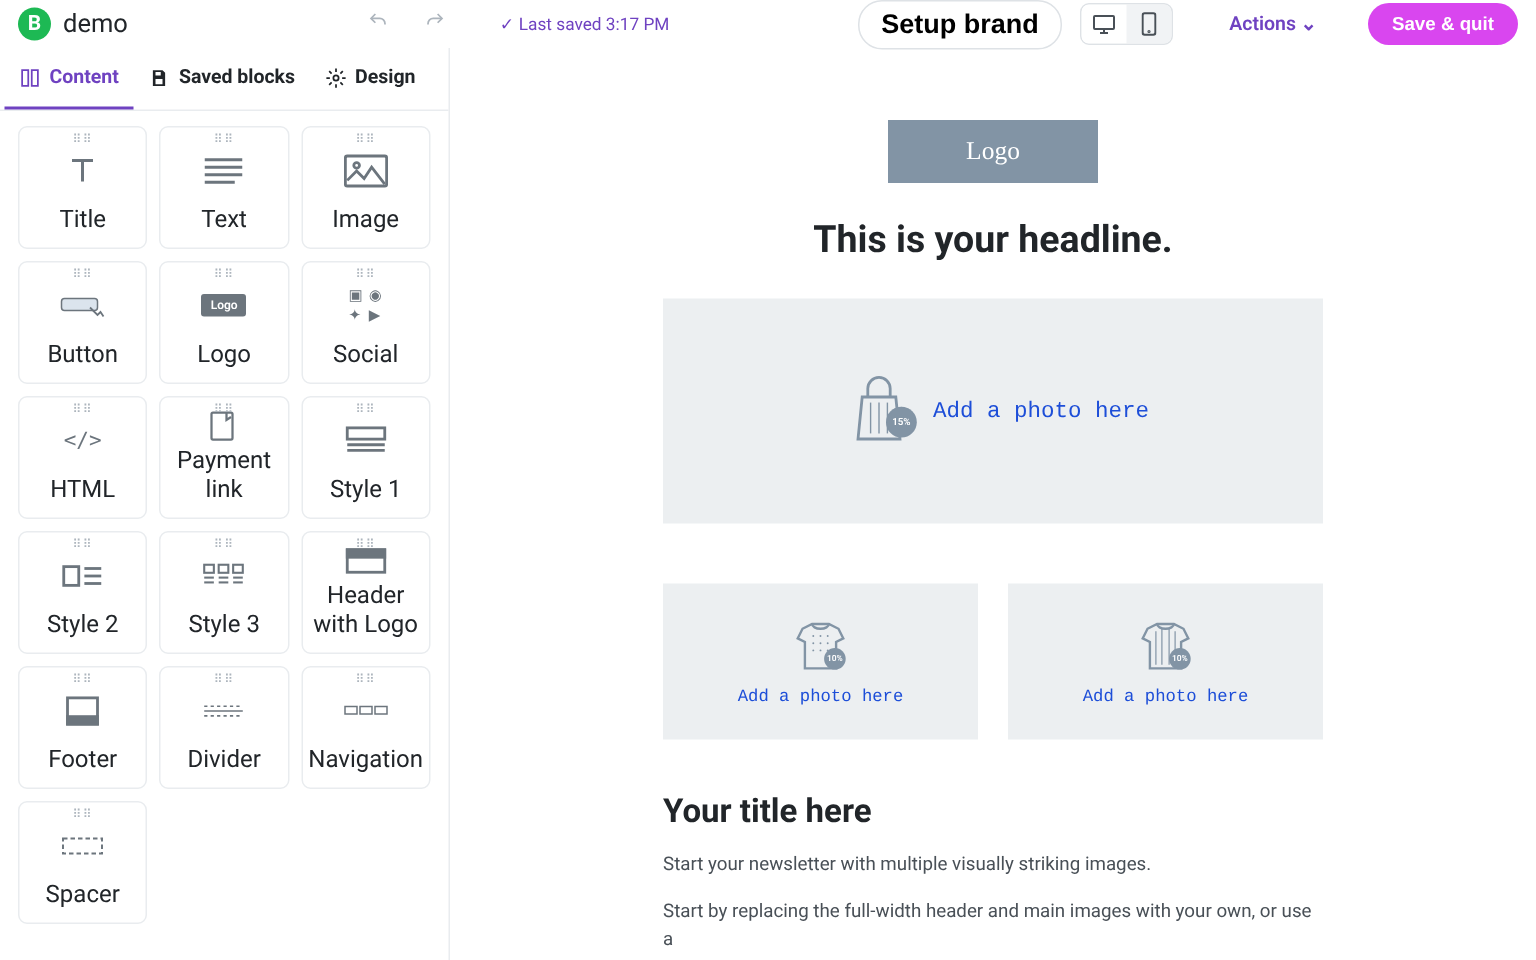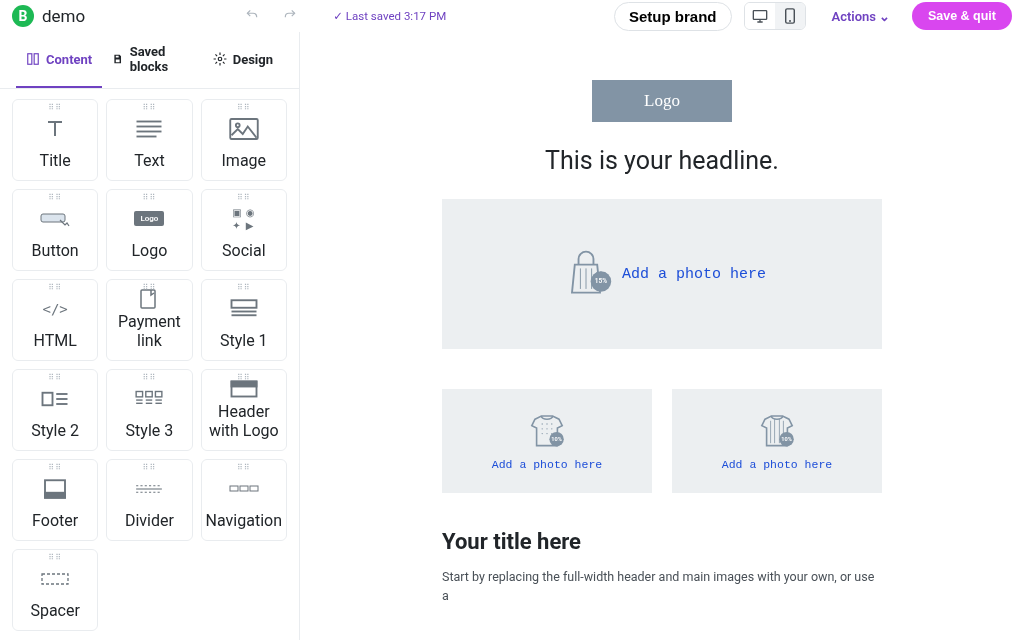--- a/index.html
+++ b/index.html
@@ -6,50 +6,50 @@
   body { font-family: -apple-system, BlinkMacSystemFont, "Segoe UI", Roboto, sans-serif; font-size: 13px; color: #212529; background: #fff; width: 1024px; height: 640px; overflow: hidden; }
   
   
   .topbar { height: 32px; display: flex; align-items: center; padding: 0 12px; gap: 8px; }
   .brand-logo { width: 22px; height: 22px; border-radius: 50%; background: #1db954; color: #fff; font-weight: 700; display: flex; align-items: center; justify-content: center; font-size: 14px; }
   .doc-name { font-size: 17px; color: #212529; margin-right: 12px; }
   .undo-redo { display: flex; gap: 24px; margin-left: 140px; color: #adb5bd; }
   .undo-redo svg { width: 14px; height: 14px; }
   .last-saved { color: #6f42c1; font-size: 11.5px; display: flex; align-items: center; gap: 3px; margin-left: 28px; }
   .topbar-spacer { flex: 1; }
-  .btn-outline { border: 1px solid #dee2e6; background: #fff; border-radius: 16px; padding: 5px 14px; font-size: 15px; font-weight: 600; cursor: pointer; }
+  .btn-outline { border: 1px solid #dee2e6; background: #fff; border-radius: 16px; padding: 5px 14px; font-size: 18px; font-weight: 600; cursor: pointer; }
   .view-toggle { display: flex; border: 1px solid #dee2e6; border-radius: 6px; overflow: hidden; margin: 0 4px; }
   .view-btn { width: 30px; height: 26px; display: flex; align-items: center; justify-content: center; background: #fff; cursor: pointer; }
   .view-btn.active { background: #f1f3f5; }
-  .actions-link { color: #6f42c1; font-weight: 600; font-size: 13px; display: flex; align-items: center; gap: 3px; margin: 0 14px; cursor: pointer; }
+  .actions-link { color: #6f42c1; font-weight: 600; font-size: 13px; display: flex; align-items: center; gap: 3px; margin: 0 26px; cursor: pointer; }
   .btn-dark { background: #d946ef; color: #fff; border: none; border-radius: 16px; padding: 7px 16px; font-size: 12.5px; font-weight: 600; cursor: pointer; }
 
   
   .main { display: flex; height: calc(640px - 32px); }
   .sidebar { width: 300px; border-right: 1px solid #e9ecef; display: flex; flex-direction: column; }
   
   
-  .tabs { display: flex; border-bottom: 1px solid #e9ecef; padding: 0 16px; }
+  .tabs { display: flex; border-bottom: 1px solid #e9ecef; padding: 0 3px; }
   .tab { padding: 12px 10px; font-size: 13px; font-weight: 700; display: flex; align-items: center; gap: 6px; color: #212529; cursor: pointer; border-bottom: 2px solid transparent; }
   .tab.active { color: #6f42c1; border-bottom-color: #6f42c1; }
   .tab svg { width: 14px; height: 14px; }
 
   
   .block-grid { padding: 10px 12px; display: grid; grid-template-columns: repeat(3, 1fr); gap: 8px; overflow-y: auto; }
   .block { border: 1px solid #e9ecef; border-radius: 6px; height: 82px; display: flex; flex-direction: column; align-items: center; justify-content: flex-end; padding: 6px 4px 10px; position: relative; cursor: grab; }
   .block .grip { position: absolute; top: 6px; left: 50%; transform: translateX(-50%); color: #adb5bd; font-size: 8px; letter-spacing: 1px; line-height: 4px; }
   .block-icon { flex: 1; display: flex; align-items: center; justify-content: center; color: #6c757d; }
   .block-icon svg { width: 30px; height: 24px; }
   .block-label { font-size: 16px; color: #212529; text-align: center; }
 
   
   .canvas { flex: 1; overflow-y: auto; display: flex; justify-content: center; }
   .email { width: 440px; padding: 20px 0 40px; }
   .logo-box { background: #8294a5; color: #fff; font-family: Georgia, serif; font-size: 17px; width: 140px; height: 42px; display: flex; align-items: center; justify-content: center; margin: 28px auto 24px; }
-  .headline { font-size: 25px; font-weight: 400; text-align: center; color: #212529; margin-bottom: 24px; }
+  .headline { font-size: 25px; font-weight: 700; text-align: center; color: #212529; margin-bottom: 24px; }
   .photo-large { background: #eceff1; height: 150px; display: flex; flex-direction: row; align-items: center; justify-content: center; gap: 8px; margin-bottom: 40px; }
   .photo-caption { font-family: Liberation Mono, monospace; color: #1d4ed8; font-size: 15px; }
   .photo-row { display: flex; gap: 20px; margin-bottom: 36px; }
   .photo-small { flex: 1; background: #eceff1; height: 104px; display: flex; flex-direction: column; align-items: center; justify-content: center; gap: 6px; }
   .photo-small .photo-caption { font-size: 11.5px; }
   .title2 { font-size: 22px; font-weight: 700; margin-bottom: 14px; }
   .body-text { font-size: 12.5px; color: #495057; line-height: 1.5; margin-bottom: 12px; }
 
   
   .bag-svg { width: 56px; height: 56px; }
@@ -363,16 +363,17 @@
               <line x1="33" y1="8" x2="33" y2="38" stroke="#8294a5"></line>
               <line x1="38" y1="10" x2="38" y2="38" stroke="#8294a5"></line>
             <circle class="badge" cx="42" cy="33" r="9"></circle>
             <text x="42" y="35" text-anchor="middle" class="badge-text">10%</text>
           </svg>
           <div class="photo-caption">Add a photo here</div>
         </div>
       </div>
 
       <div class="title2">Your title here</div>
+      <p class="body-text">Start your newsletter with multiple visually striking images.</p>
       <p class="body-text">Start by replacing the full-width header and main images with your own, or use a</p>
     </div>
   </div>
 </div>
 
 </body></html>

